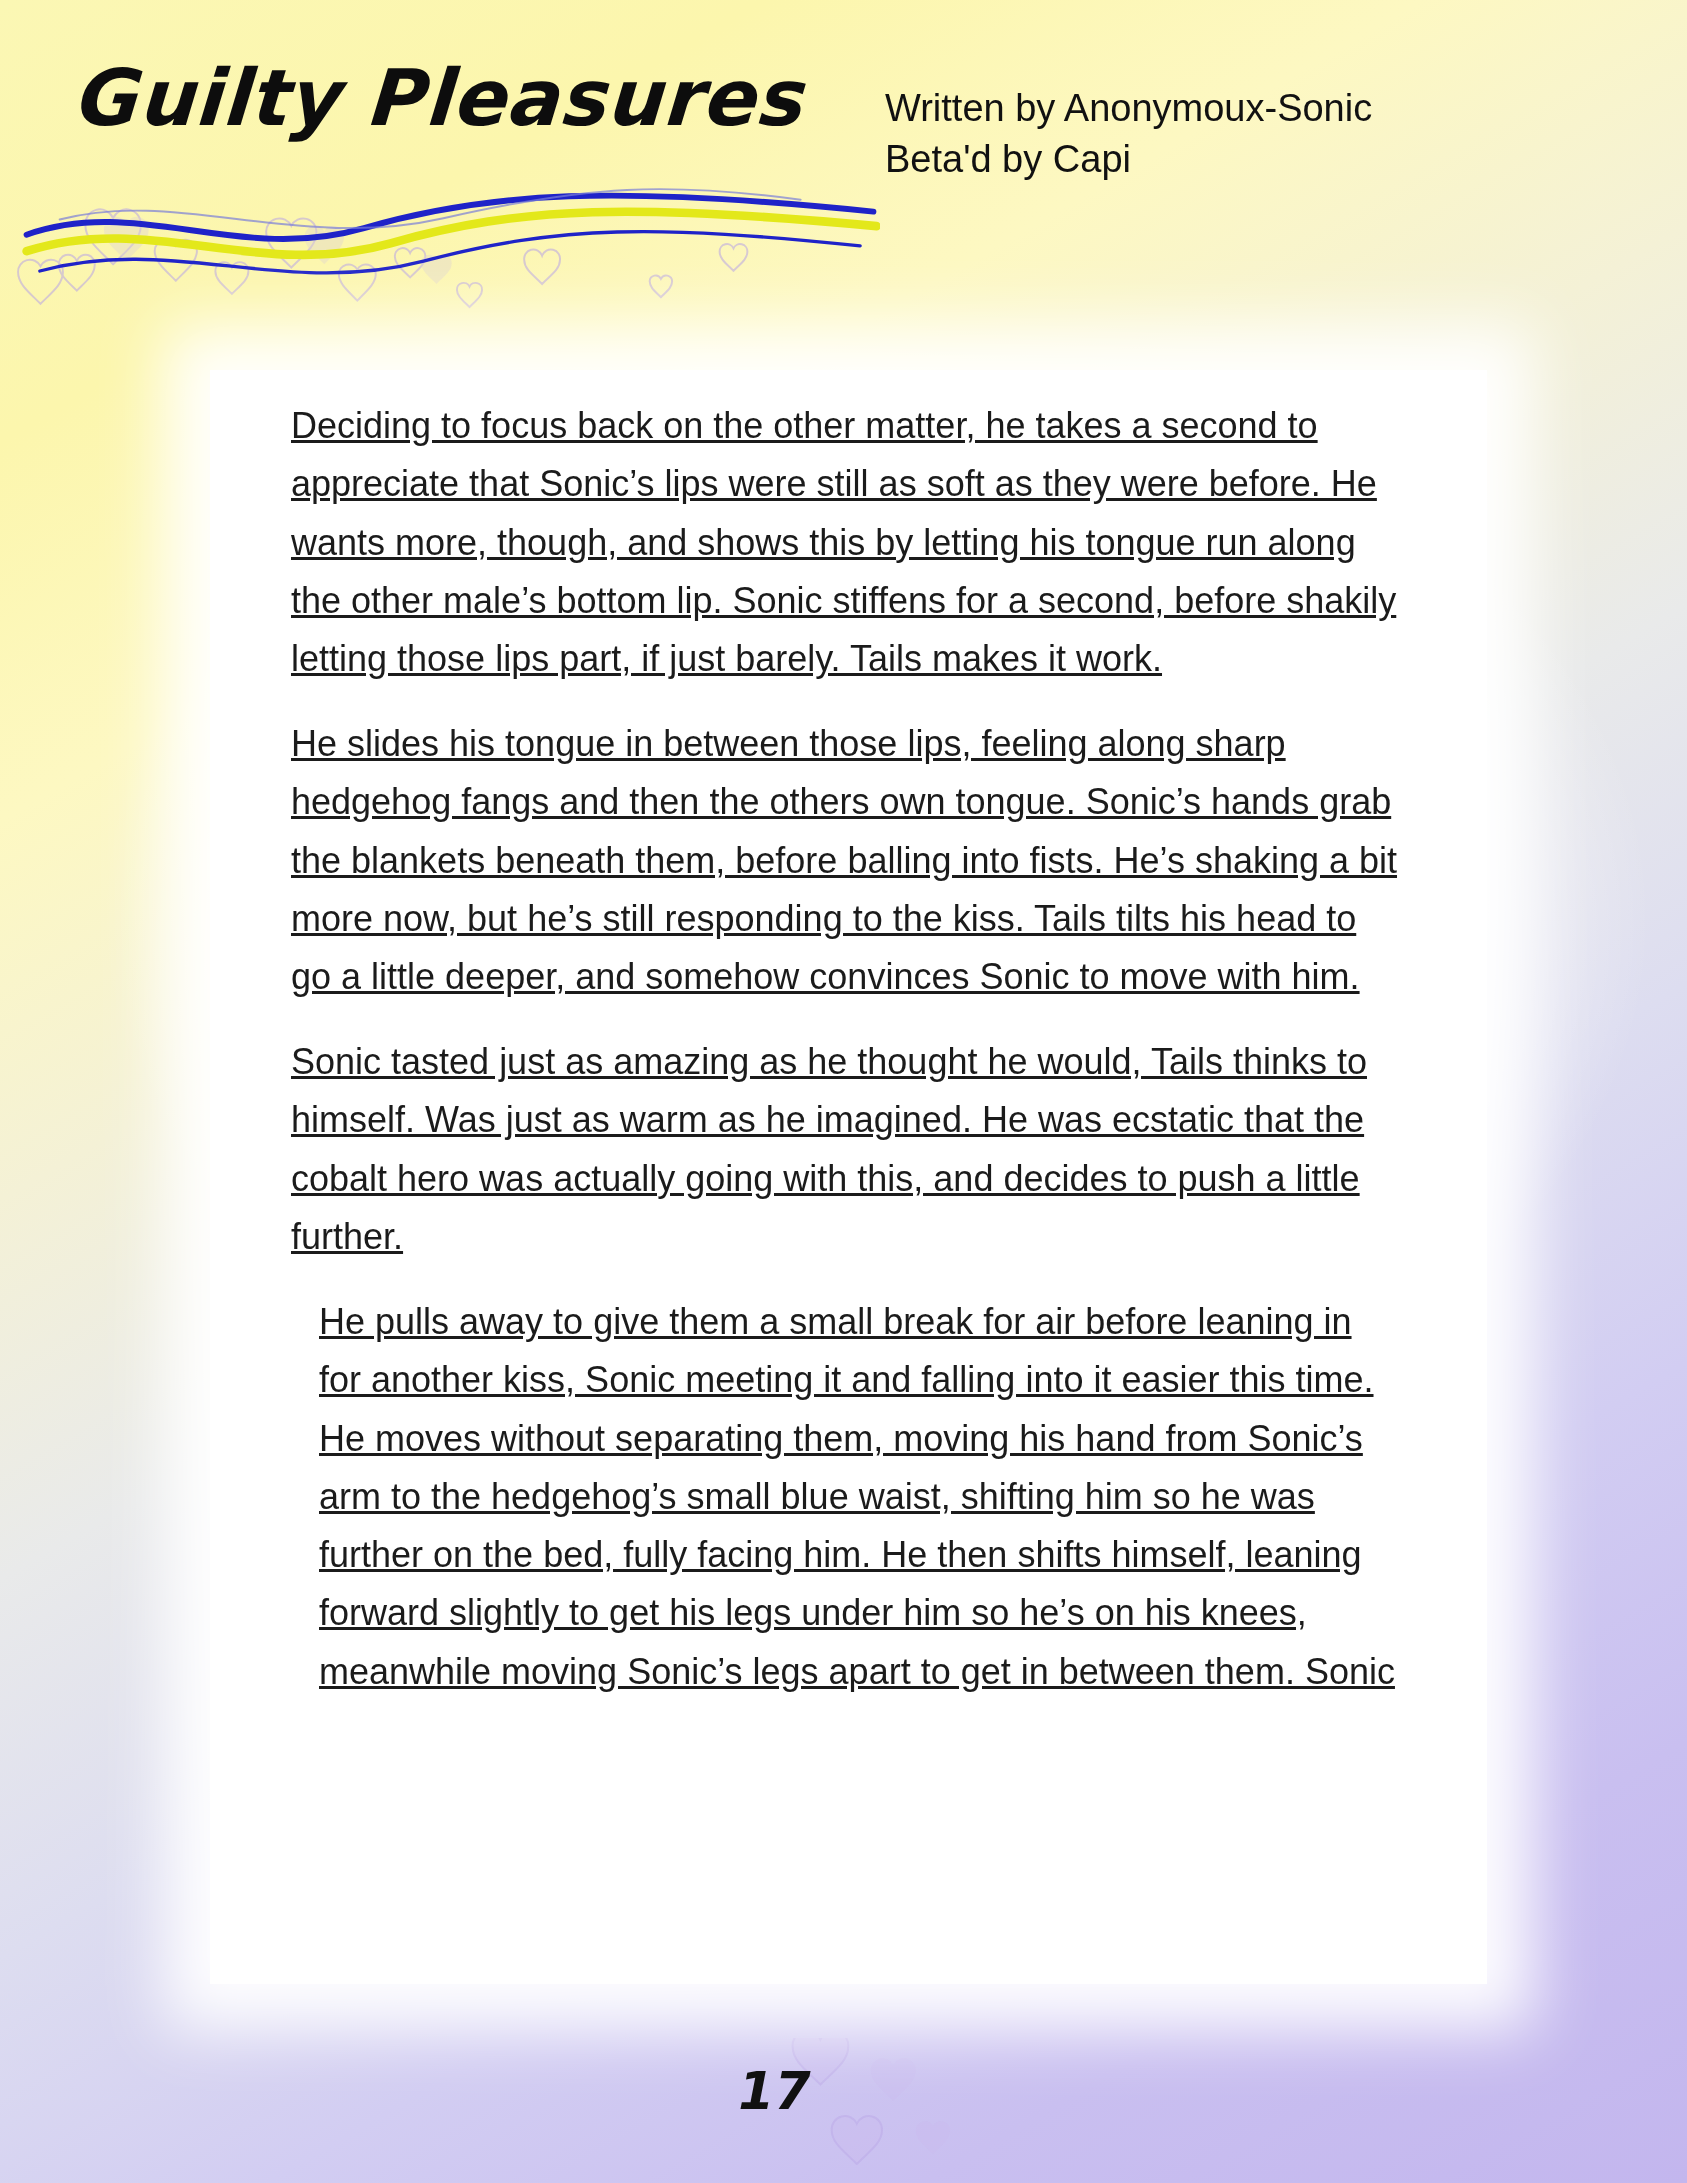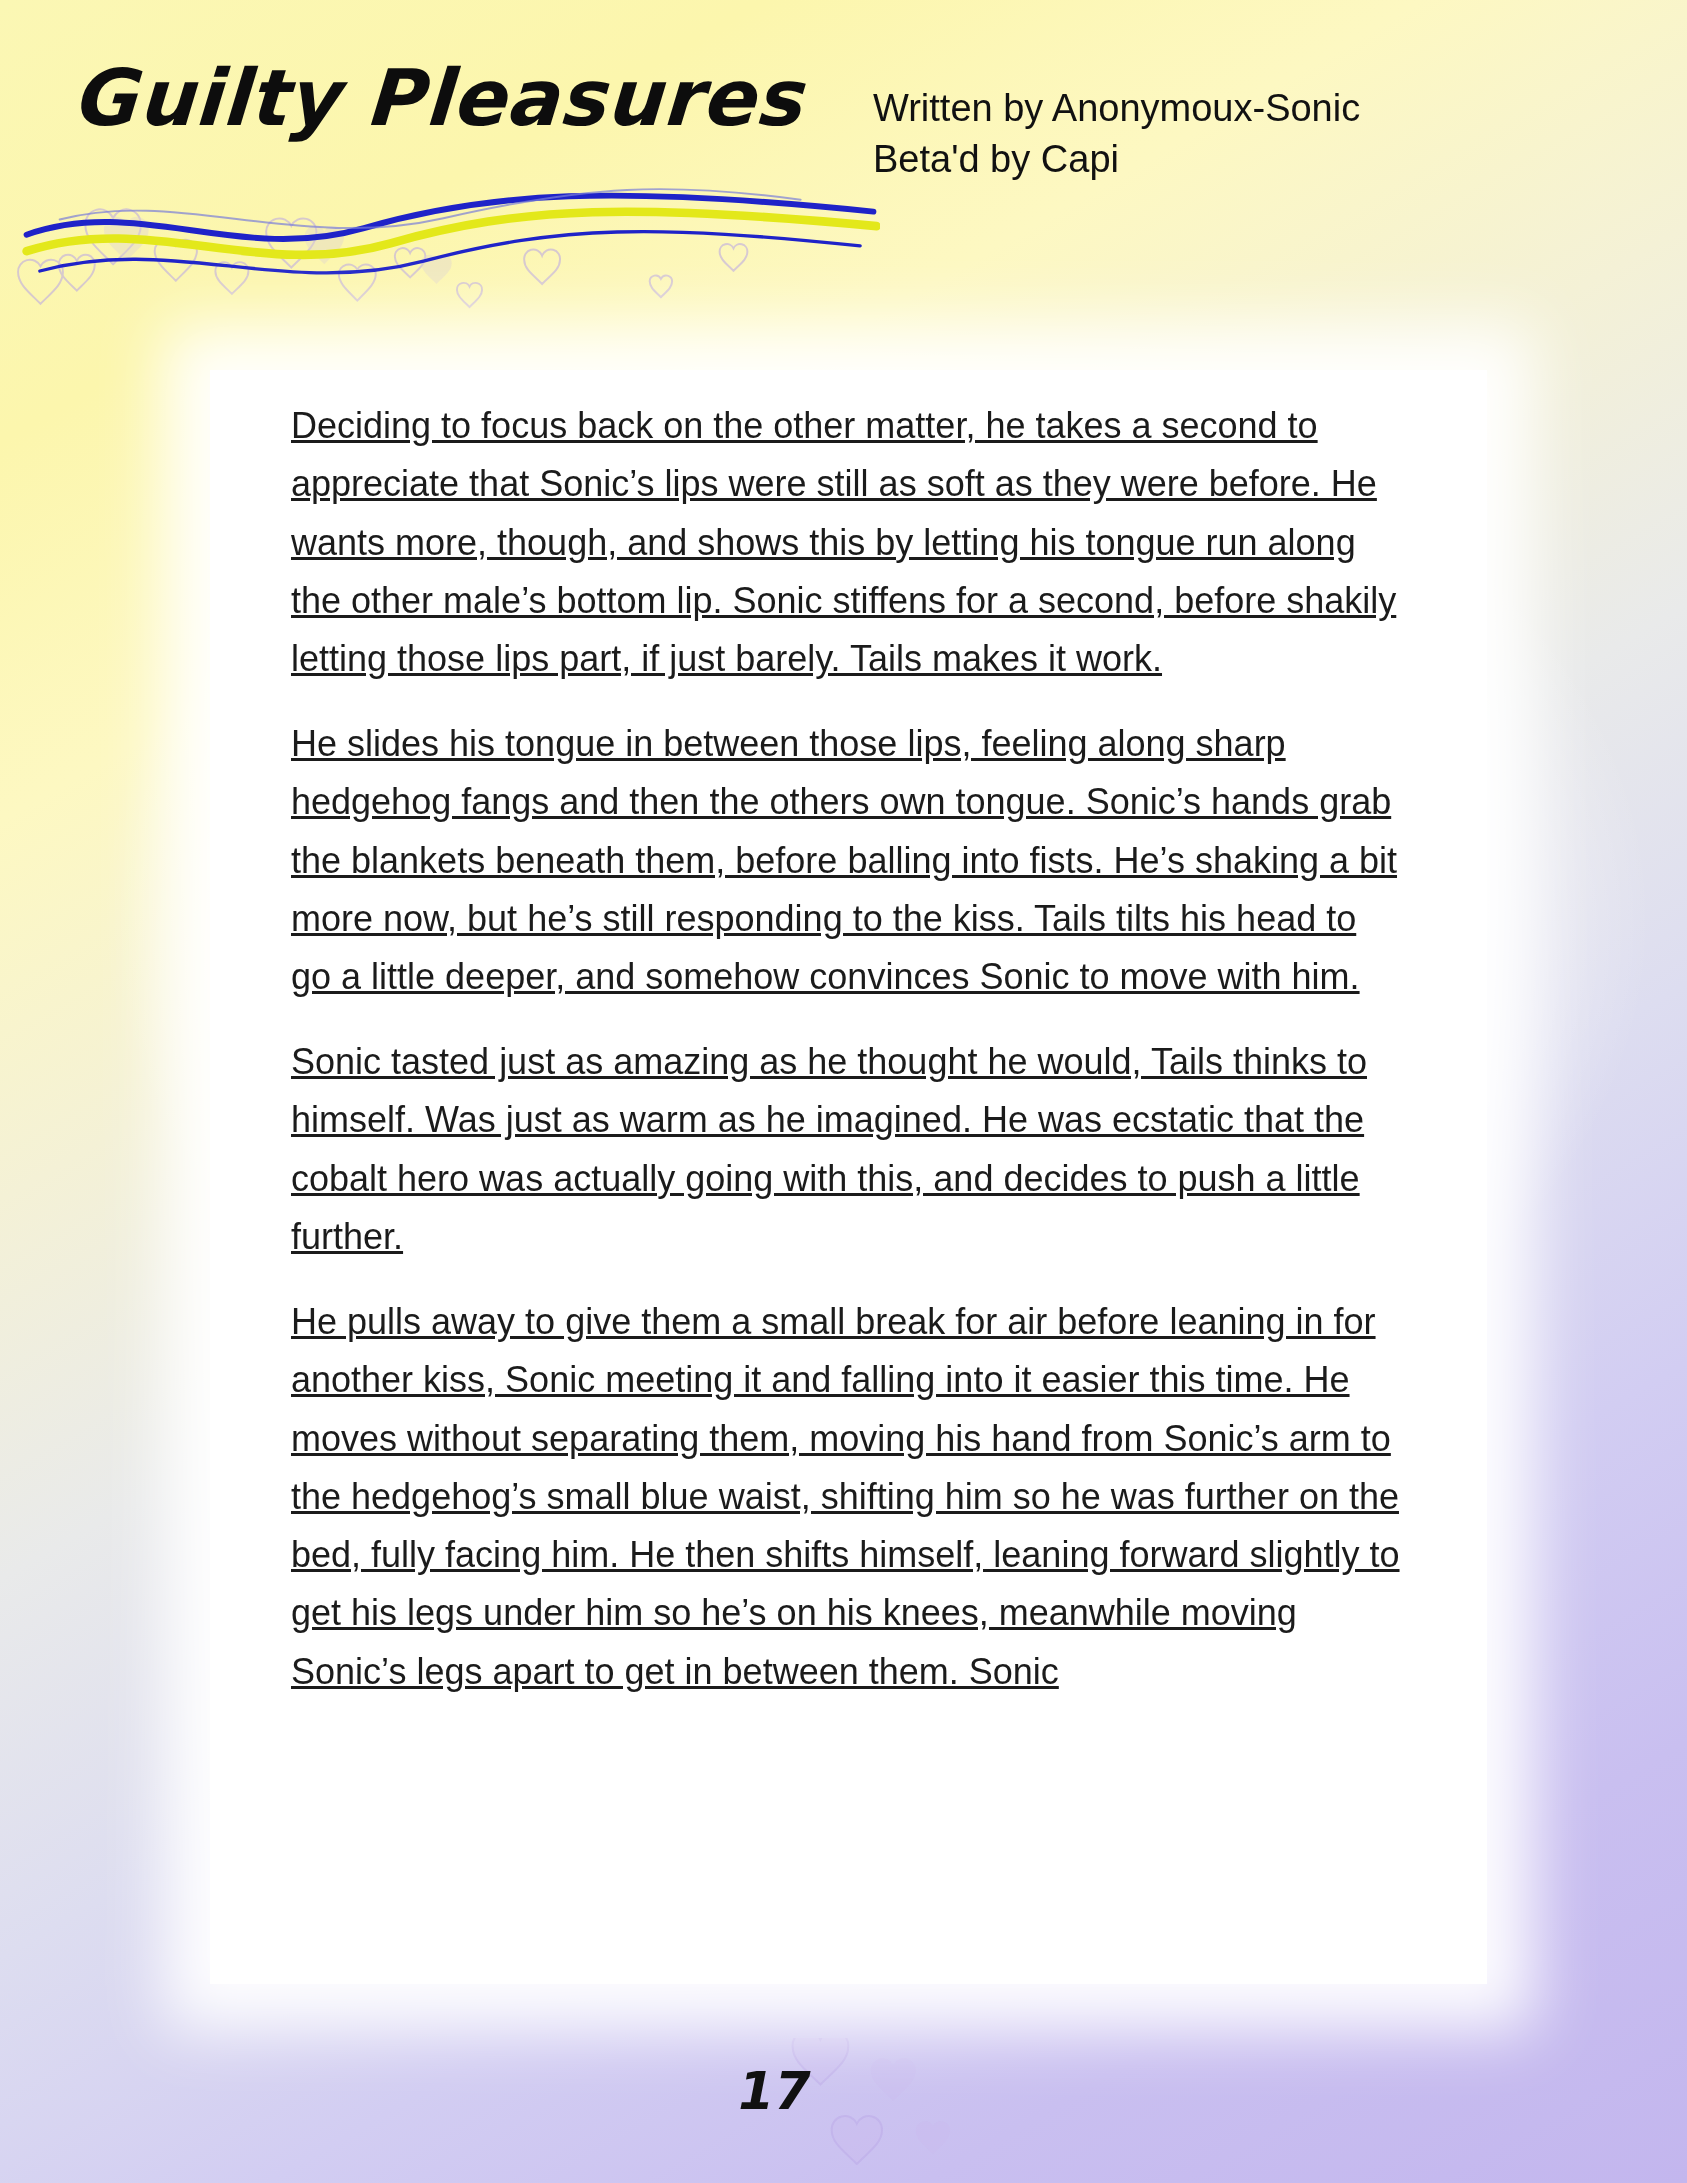--- a/index.html
+++ b/index.html
@@ -65,21 +65,21 @@
 
   .byline {
     position: absolute;
     left: 873px;
     top: 83px;
     font-size: 38px;
     line-height: 1.33;
     color: #111111;
     white-space: nowrap;
   }
-  .byline div { white-space: nowrap; }
+  .byline div { white-space: nowrap; margin-left: 12px; }
 
   .swoosh {
     position: absolute;
     left: 20px;
     top: 172px;
     width: 860px;
     height: 132px;
   }
 
   
@@ -100,21 +100,21 @@
     width: 1111px;
     font-size: 36px;
     line-height: 1.62;
     color: #1b1b1b;
   }
 
   .content p {
     margin: 0 0 26.5px 0;
     text-decoration: underline;
   }
-  .content p:last-child { margin-bottom: 0; }
+  .content p:last-child { margin-bottom: 0; margin-left: 28px; }
 
   .pagenum {
     position: absolute;
     left: 0;
     top: 2061px;
     width: 1549px;
     text-align: center;
     font-family: "DejaVu Sans", sans-serif;
     font-style: italic;
     font-weight: bold;

